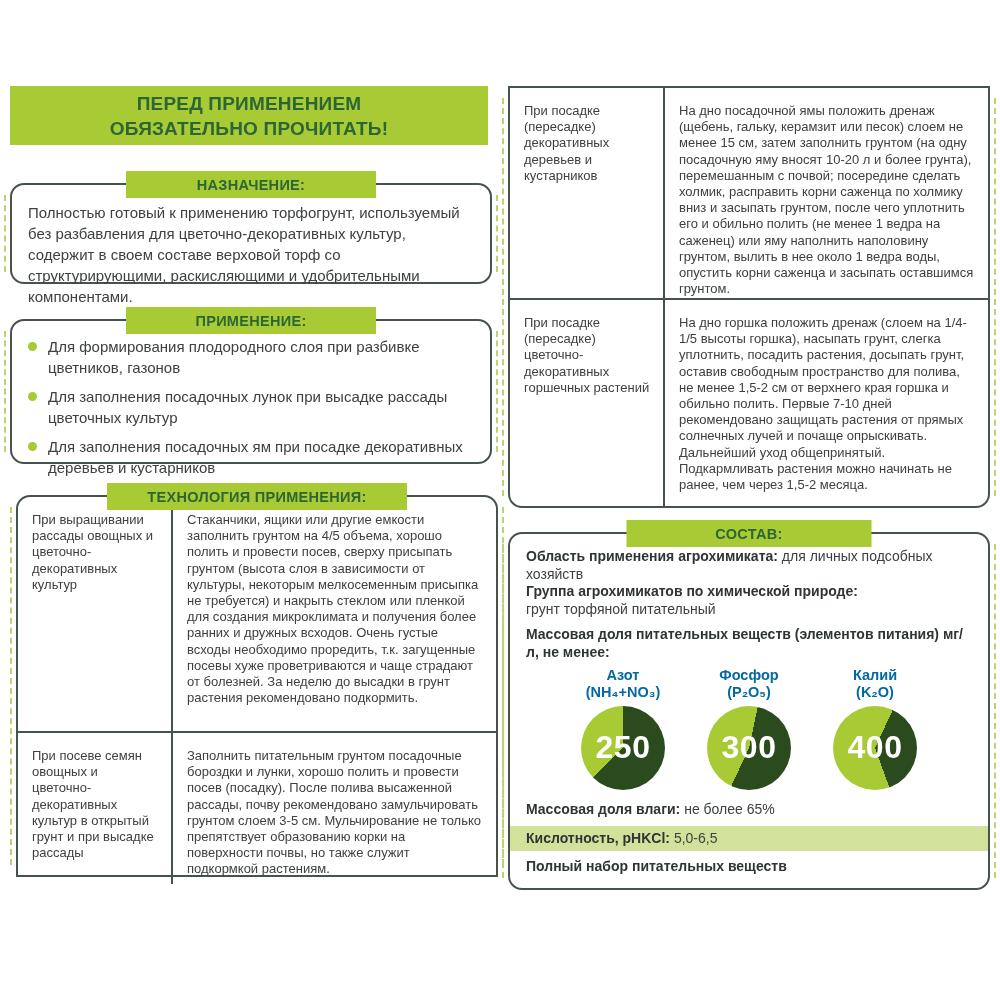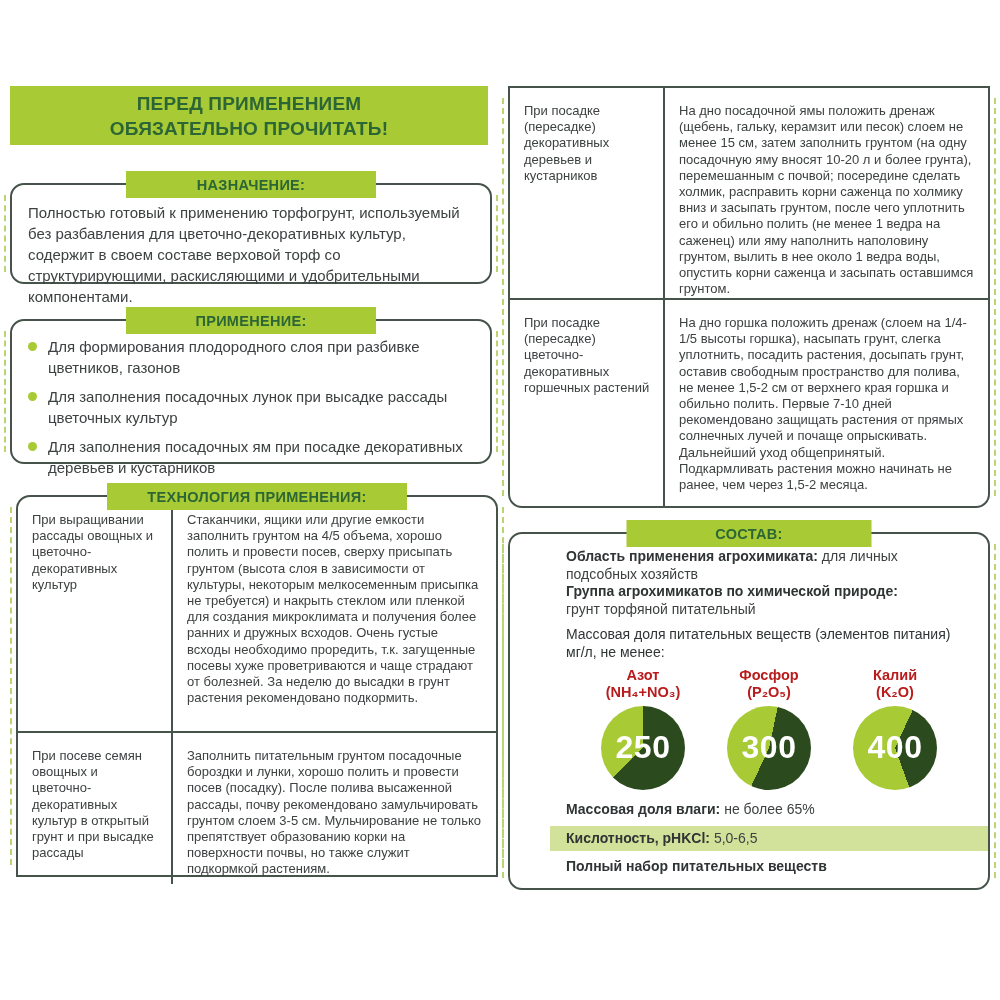--- a/index.html
+++ b/index.html
@@ -40,27 +40,27 @@
 
   #tech-box{left:10px;top:495px;width:478px;height:378px;border-radius:14px 14px 0 0;
             grid-template-rows:236px 1fr;margin-left:6px;}
   #tech-bar{width:300px;}
   #cont-box{left:508px;top:86px;width:478px;height:418px;border-radius:0 0 14px 14px;
             grid-template-rows:212px 1fr;}
 
   
   #sost-box{left:508px;top:532px;width:478px;height:354px;}
   #sost-bar{width:245px;}
-  .sost-inner{padding:14px 16px 0 24px;font-size:14px;line-height:17.5px;margin-left:32px;}
+  .sost-inner{padding:14px 16px 0 16px;font-size:14px;line-height:17.5px;}
   .sost-inner b{color:#2f3435;}
-  .nutrients-label{margin-top:8px;font-weight:normal;color:#2f3435;}
+  .nutrients-label{margin-top:8px;font-weight:bold;color:#2f3435;}
 
   .circles-row{display:flex;justify-content:center;gap:8px;margin-top:6px;}
   .circle-item{width:118px;text-align:center;}
-  .circle-item .clabel{font-weight:bold;font-size:14.5px;line-height:17px;color:#b91c1c;}
+  .circle-item .clabel{font-weight:bold;font-size:14.5px;line-height:17px;color:#0369a1;}
   .pie{width:84px;height:84px;border-radius:50%;margin:5px auto 0;
        display:flex;align-items:center;justify-content:center;}
   .pie span{color:#fff;font-weight:bold;font-size:32px;letter-spacing:.5px;}
 
   .moist-row{margin-top:11px;}
   .acid-band{margin:7px -16px 0 -16px;padding:4px 16px;background:#d2e29b;}
   .full-row{padding-top:7px;font-weight:bold;color:#2f3435;}
 </style>
 </head>
 <body>

